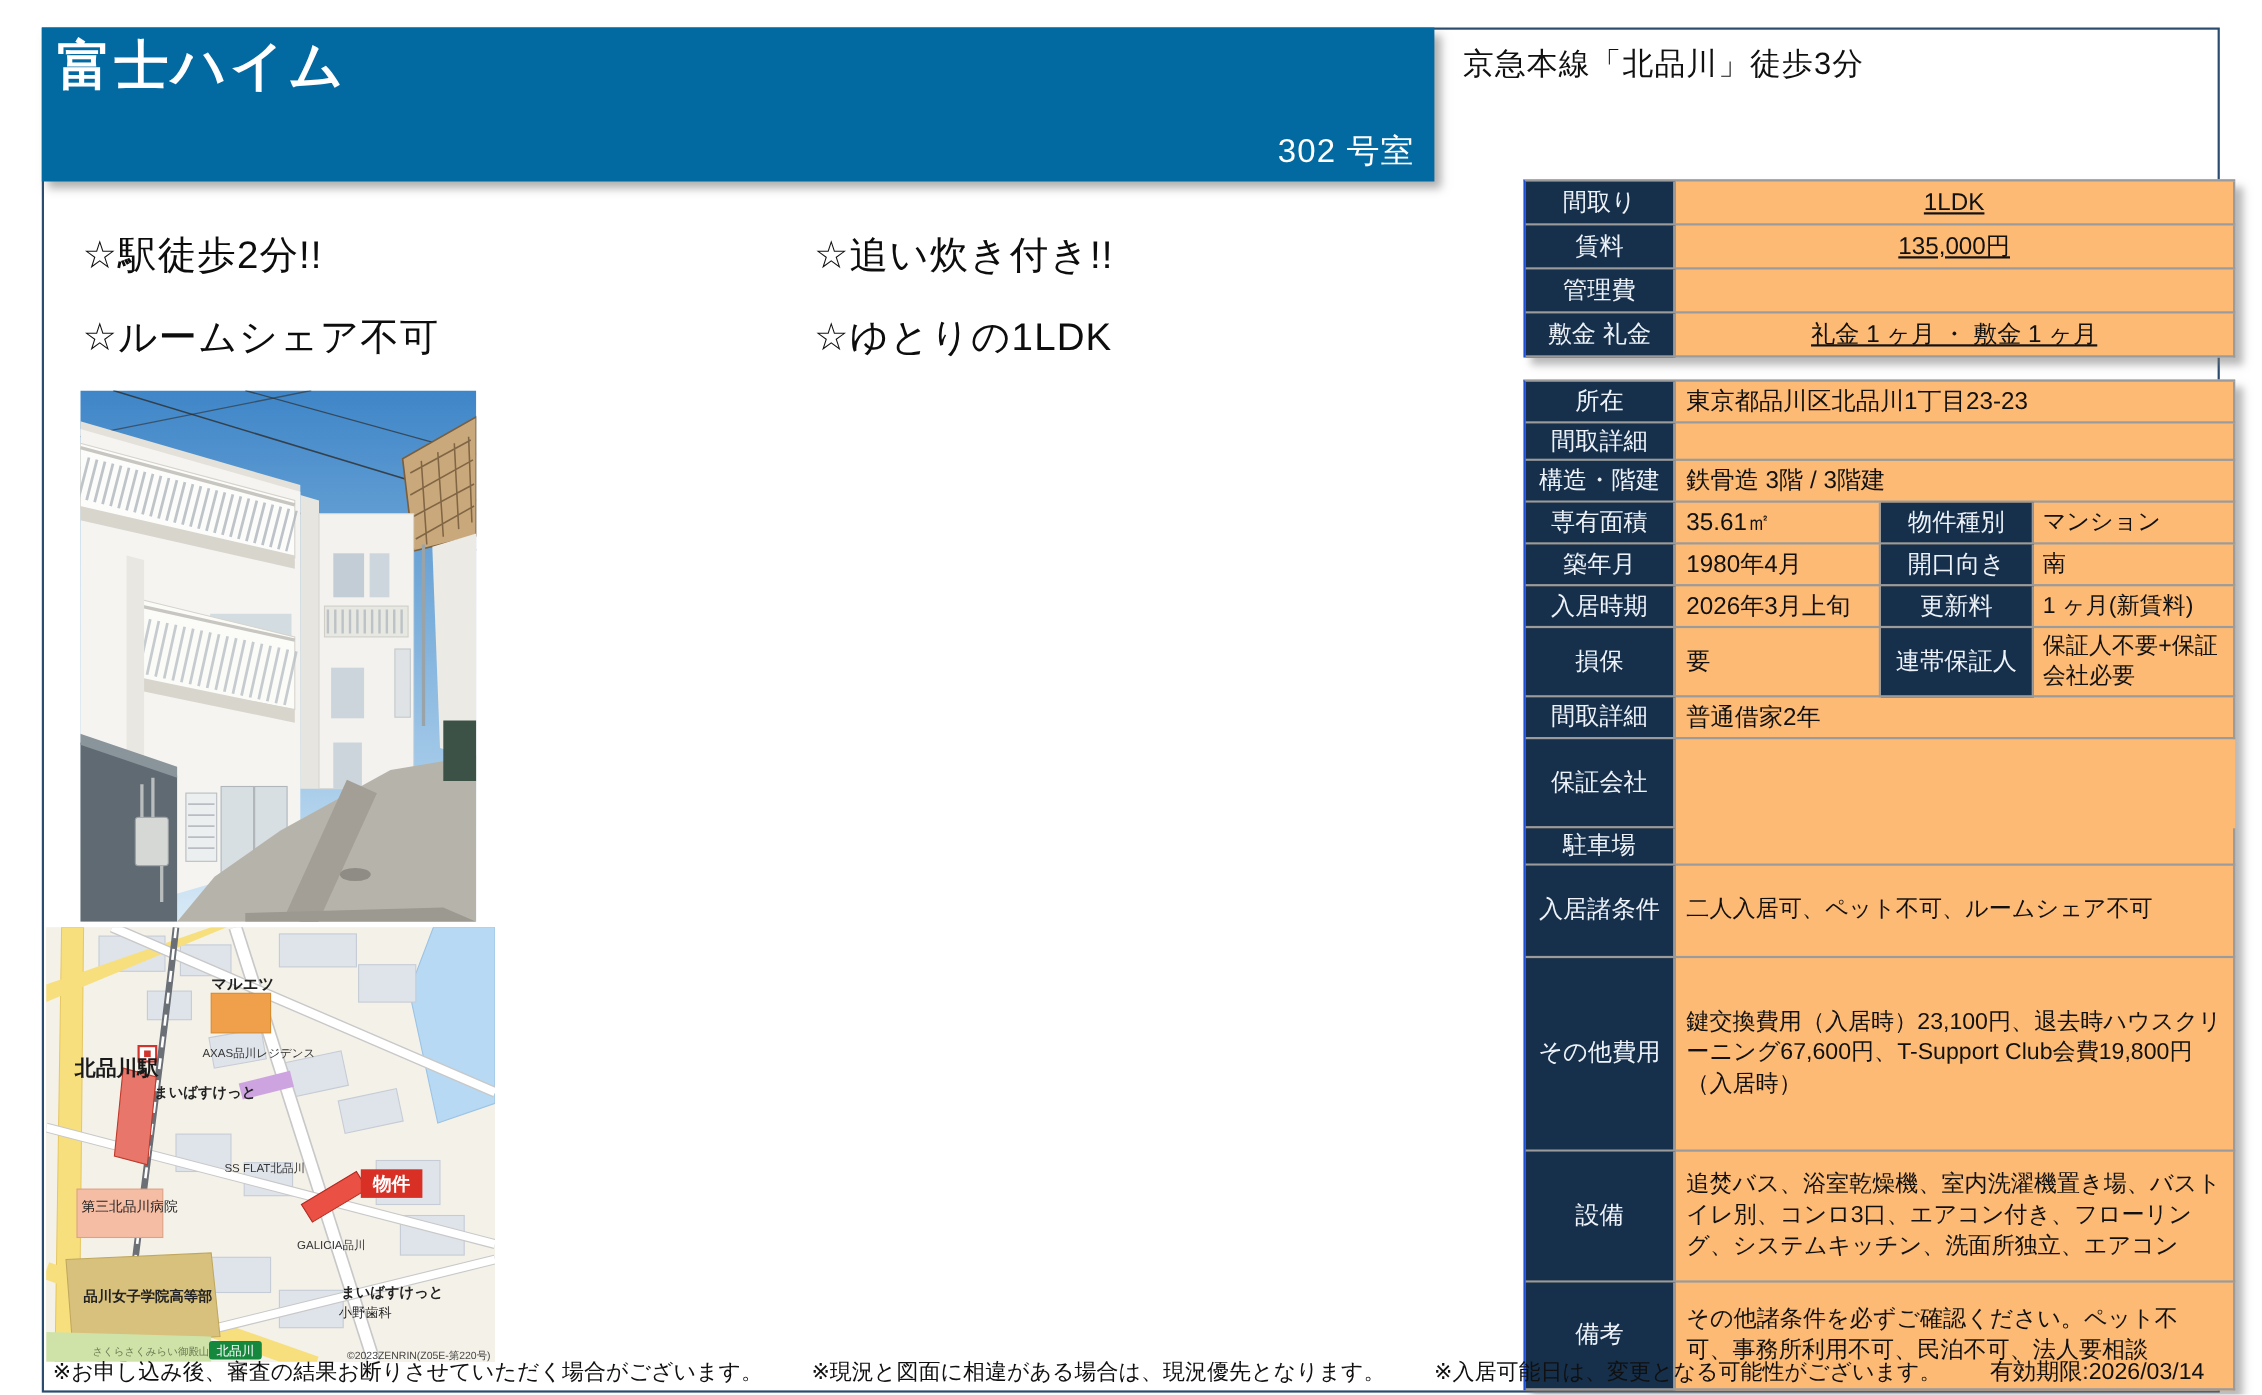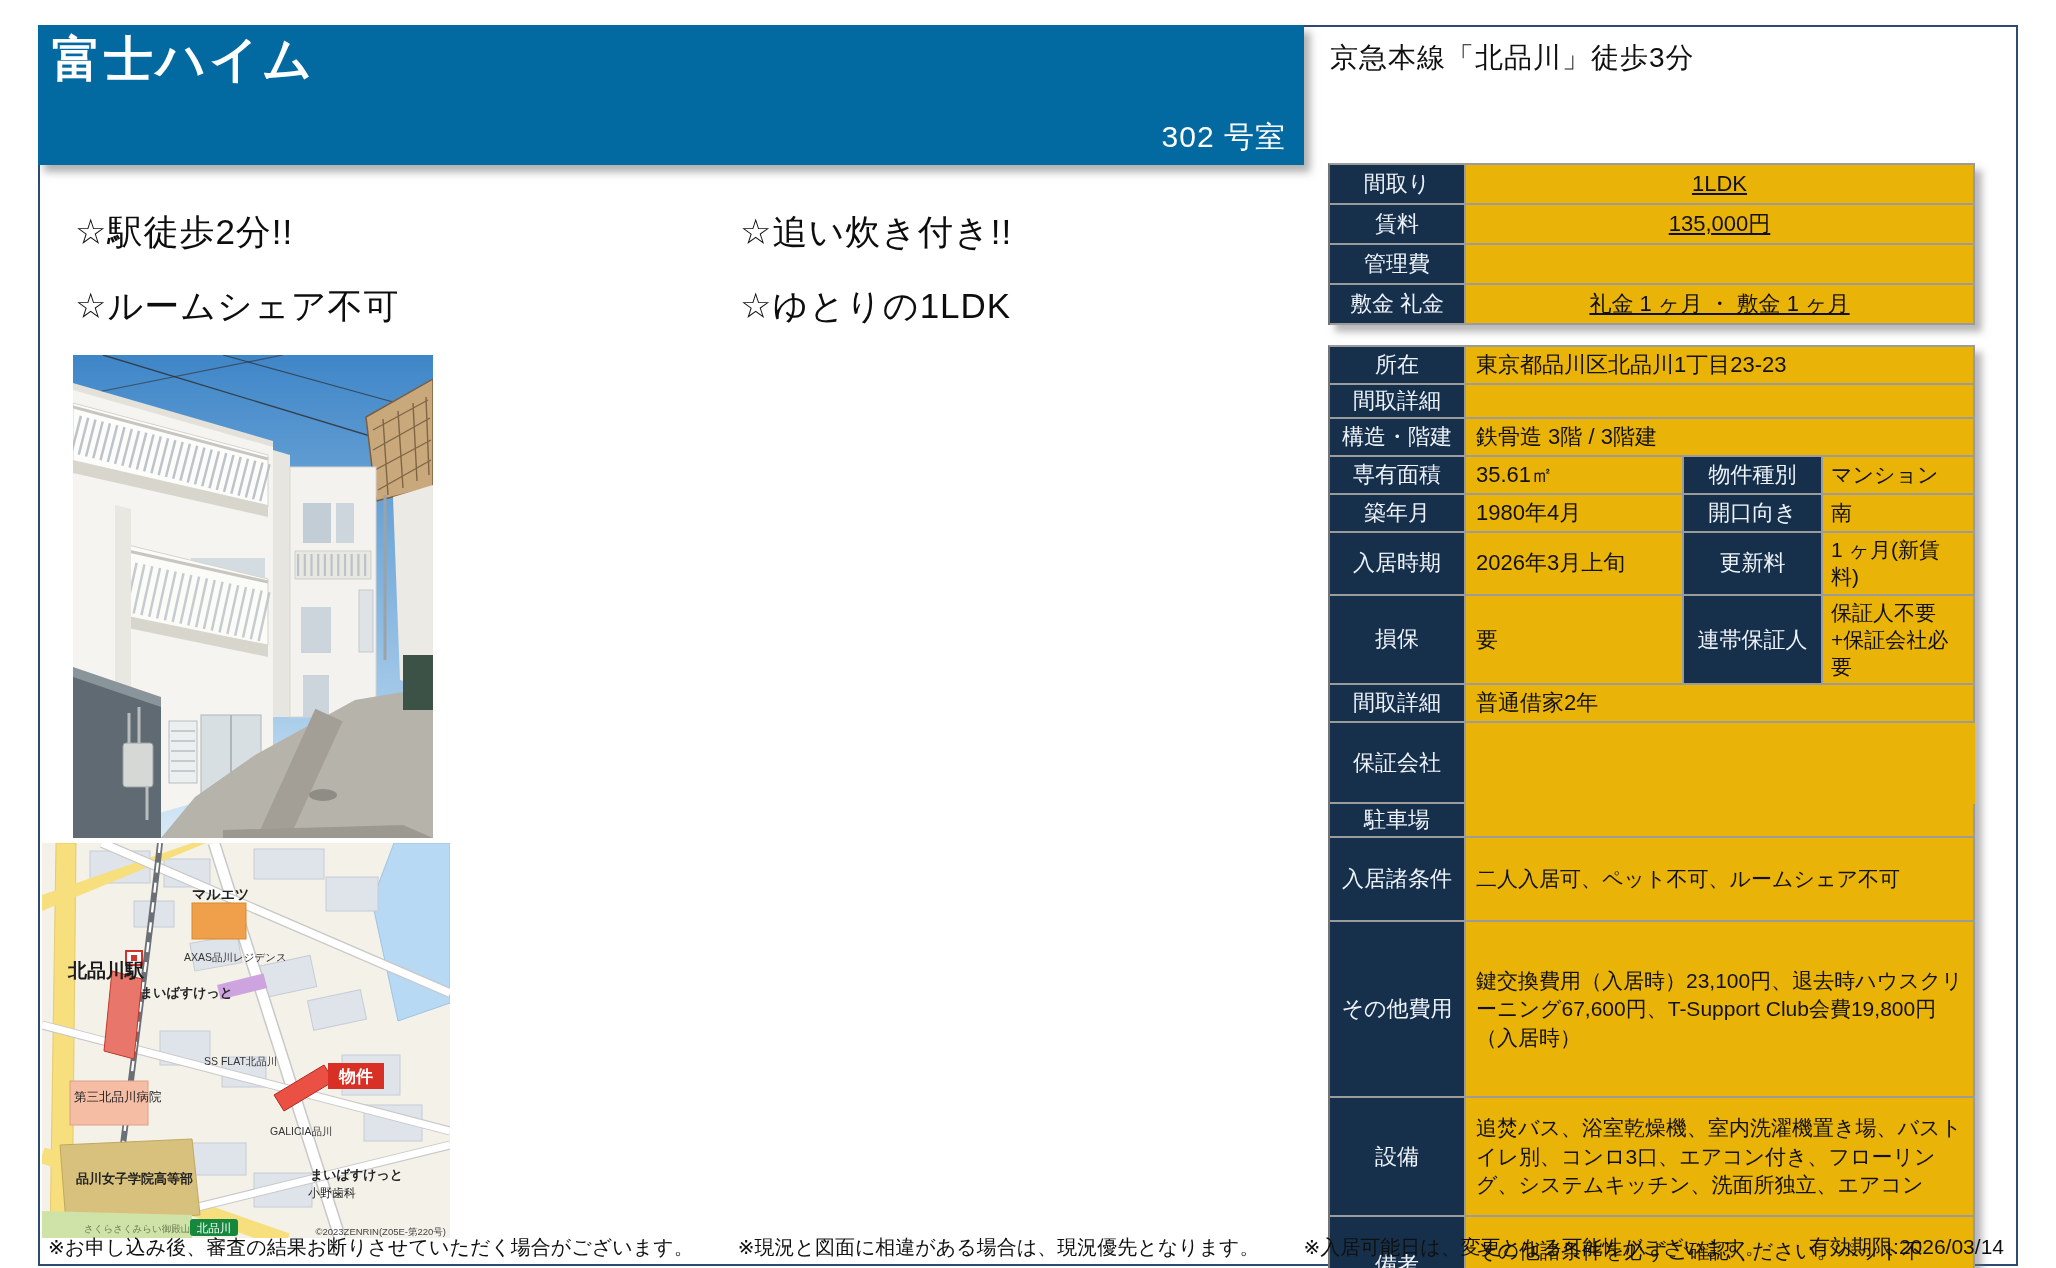--- a/index.html
+++ b/index.html
@@ -17,33 +17,33 @@
   
   .catch { position:absolute; font-size:35px; color:#0d0d0d; letter-spacing:1px; white-space:nowrap; }
 
   
   .photo { position:absolute; left:33px; top:328px; width:360px; height:483px; }
   .map   { position:absolute; left:2px;  top:816px; width:408px; height:395px; background:#f4f1e8; }
 
   
   .access { position:absolute; left:1290px; top:12px; font-size:28px; color:#101010; letter-spacing:1px; }
 
-  .tbl { position:absolute; left:1288px; width:647px; background:#eab308;
-         border-top:2px solid #9b9b9b; border-left:2px solid #737373;
+  .tbl { position:absolute; left:1345px; width:647px; background:#fdba74;
+         border-top:2px solid #9b9b9b; border-left:2px solid #1d4ed8;
          box-shadow:7px 7px 7px rgba(115,115,115,.5); }
   .tbl1 { top:136px; } .tbl2 { top:318px; }
   .row { display:flex; }
   .c   { border-right:2px solid #9b9b9b; border-bottom:2px solid #9b9b9b;
          display:flex; align-items:center; }
   .lab  { width:136px; background:#16304c; color:#eef3fa; justify-content:center;
           font-size:22px; text-align:center; line-height:1.2; }
   .val  { flex:1; font-size:22px; color:#111; padding:3px 10px; }
   .val.center { justify-content:center; padding:3px 4px;text-decoration:underline; }
   .lab2 { width:139px; background:#16304c; color:#eef3fa; justify-content:center; font-size:22px; }
-  .val2 { width:152px; font-size:21px; color:#111; padding:3px 8px; line-height:1.3; }
+  .val2 { width:183px; font-size:21px; color:#111; padding:3px 8px; line-height:1.3; }
   .tbl1 .row .c { height:40px; }
   .wrap { line-height:1.35; font-size:21px; }
   .mh34{min-height:34px} .mh54{min-height:54px} .mh81{min-height:81px} .mh84{min-height:84px}
   .mh176{min-height:176px} .mh119{min-height:119px} .mh98{min-height:98px}
 
   
   .footer { position:absolute; left:8px; bottom:3px; width:1960px; display:flex; align-items:baseline;
             font-size:20px; color:#101010; white-space:nowrap; }
   .footer .n { margin-right:44px; }
   .footer .exp { margin-left:auto; margin-right:6px; font-size:21px; }

